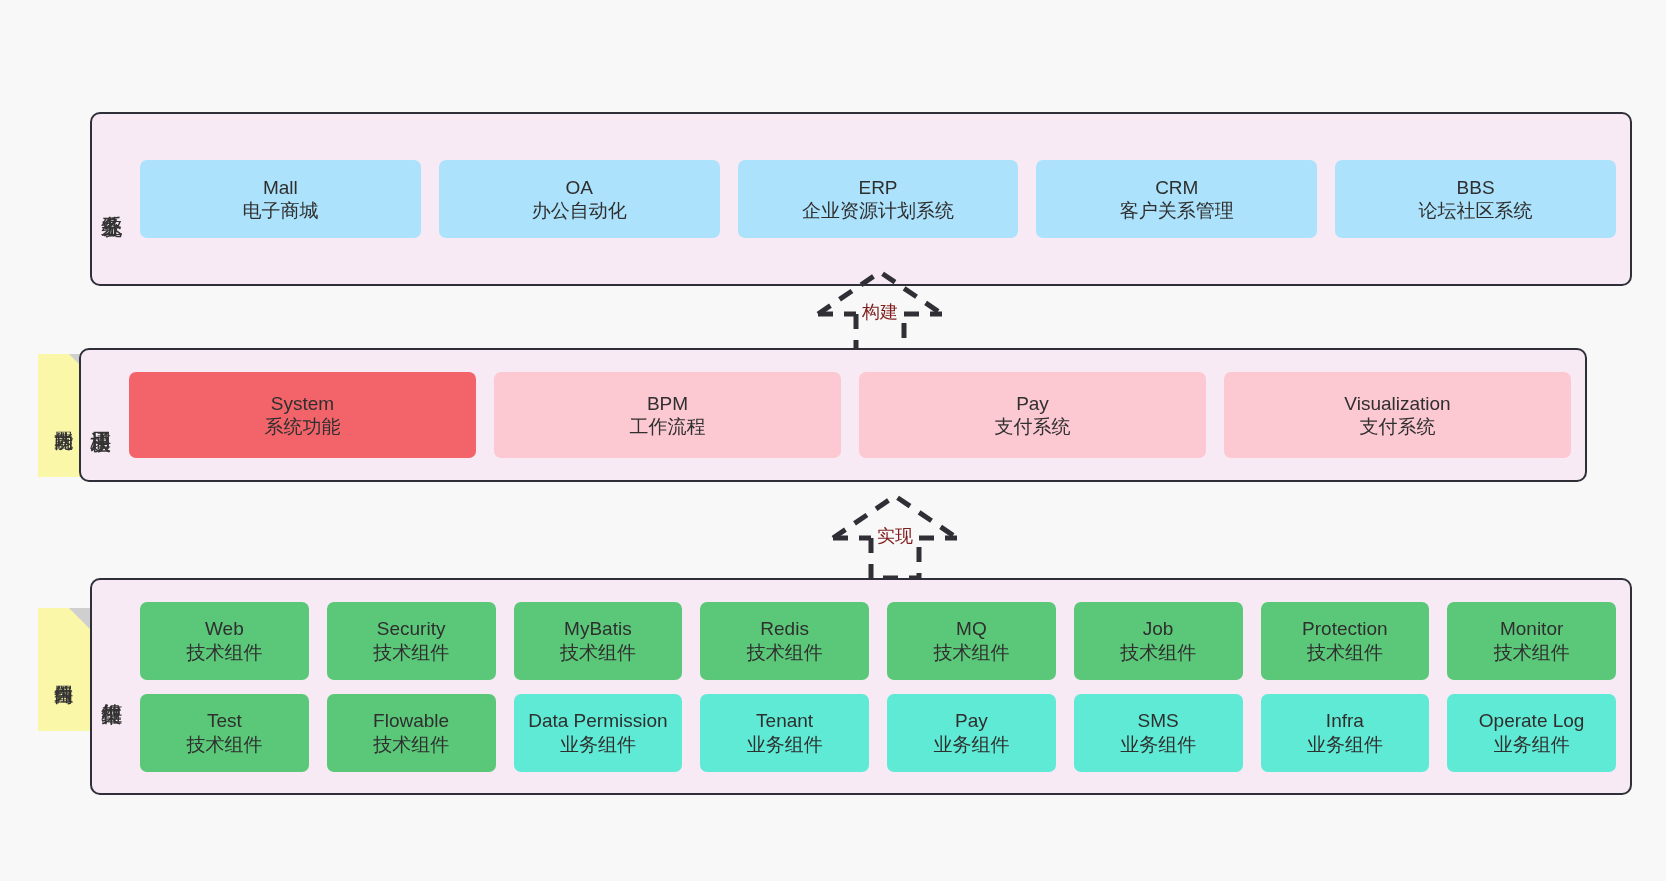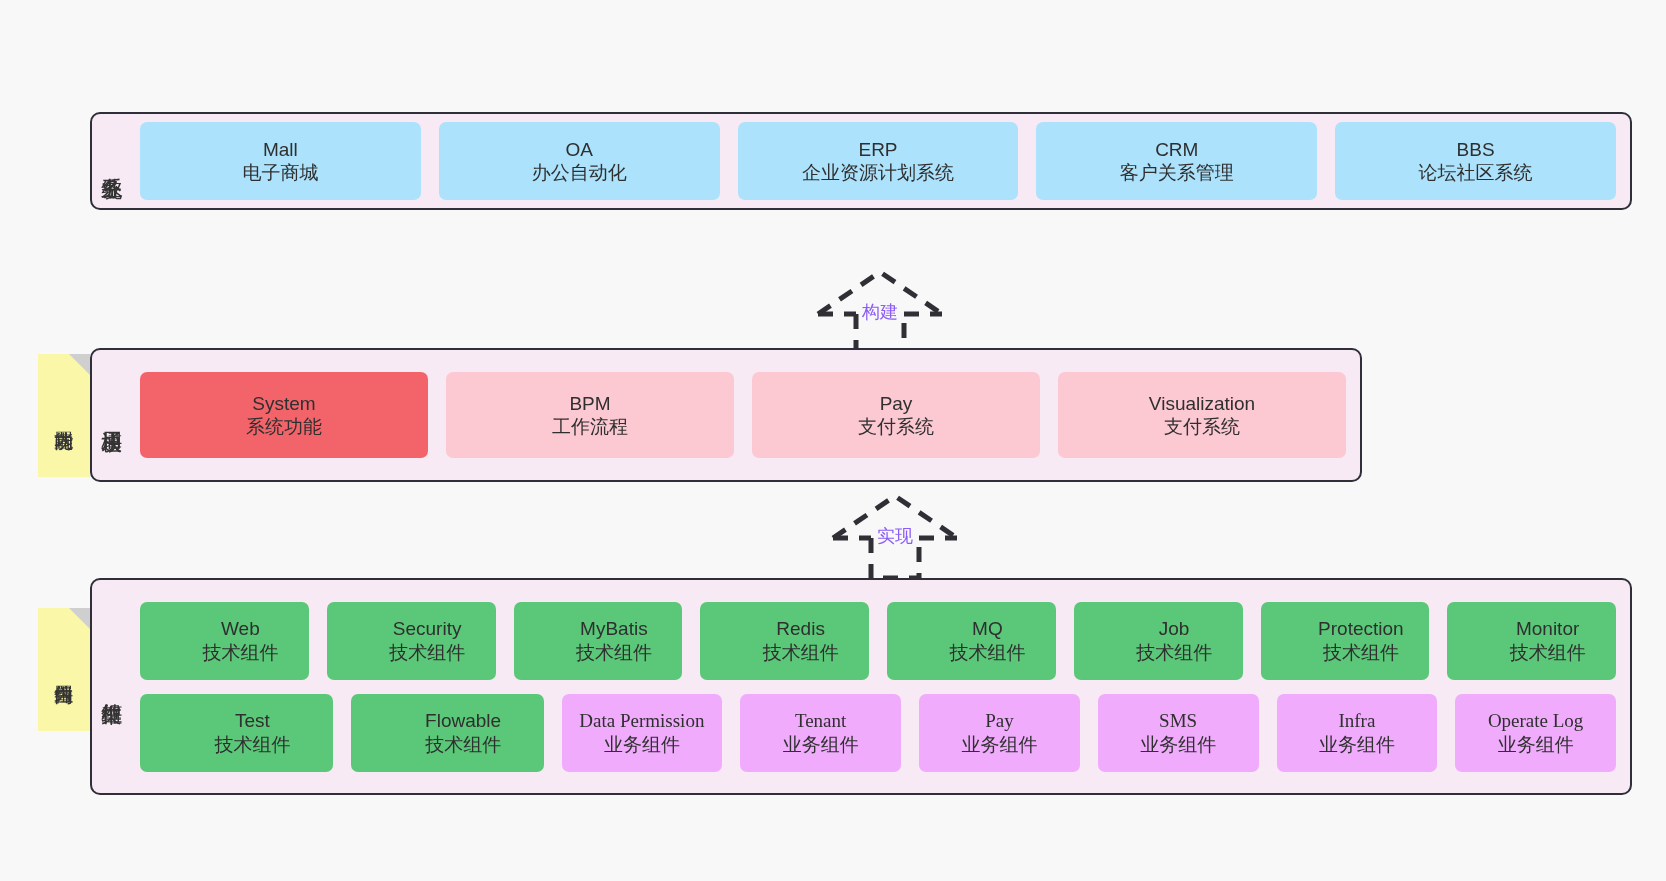--- a/index.html
+++ b/index.html
@@ -75,22 +75,22 @@
     color: #2f2f2f;
     padding: 6px 4px;
     min-width: 0;
   }
   .node .n-en { display: block; }
   .node .n-cn { display: block; }
 
   .node.blue        { background: #ace2fb; }
   .node.red         { background: #f2646a; }
   .node.pink        { background: #fcc8d2; }
-  .node.green       { background: #5ac878; padding-left: 36px; }
-  .node.green-light { background: #f0abfc; font-family: Liberation Serif, serif; }
+  .node.green       { background: #5ac878; }
+  .node.green-light { background: #5eead4; }
 
   
   .layer-biz   .node { height: 78px; }
   .layer-mod   .node { height: 86px; }
   .layer-frame .node { height: 78px; }
 
   
   .sticky {
     position: absolute;
     background: #fbf7a8;
@@ -123,32 +123,32 @@
     width: 160px;
     height: 96px;
   }
   .uml-arrow svg { display: block; width: 100%; height: 100%; overflow: visible; }
   .uml-arrow .arrow-label {
     position: absolute;
     left: 50%;
     transform: translateX(-50%);
     top: 38px;
     font-size: 18px;
-    color: #8b5cf6;
+    color: #7f1d1d;
     background: transparent;
     white-space: nowrap;
     user-select: none;
   }
 </style>
 </head>
 <body>
 
 <div class="canvas">
 
-  <div class="layer layer-biz" style="left:90px; top:112px; width:1542px; height:98px;">
+  <div class="layer layer-biz" style="left:90px; top:112px; width:1542px; height:174px;">
     <div class="layer-title">业务系统</div>
     <div class="layer-body">
       <div class="row">
         <div class="node blue">
           <span class="n-en">Mall</span>
           <span class="n-cn">电子商城</span>
         </div>
         <div class="node blue">
           <span class="n-en">OA</span>
           <span class="n-cn">办公自动化</span>
@@ -178,21 +178,21 @@
       <path d="M56,52 L56,92 L104,92 L104,52" fill="none" stroke="#2f2f35" stroke-width="5" stroke-dasharray="15,11" stroke-linejoin="miter"></path>
     </svg>
     <div class="arrow-label">构建</div>
   </div>
 
   <div class="sticky" style="left:38px; top:354px; height:123px;">
     <span class="fold"></span>
     <span>内置功能</span>
   </div>
 
-  <div class="layer layer-mod" style="left:90px; top:348px; width:1272px; height:134px;">
+  <div class="layer layer-mod" style="left:79px; top:348px; width:1508px; height:134px;">
     <div class="layer-title">通用模块</div>
     <div class="layer-body">
       <div class="row">
         <div class="node red">
           <span class="n-en">System</span>
           <span class="n-cn">系统功能</span>
         </div>
         <div class="node pink">
           <span class="n-en">BPM</span>
           <span class="n-cn">工作流程</span>

